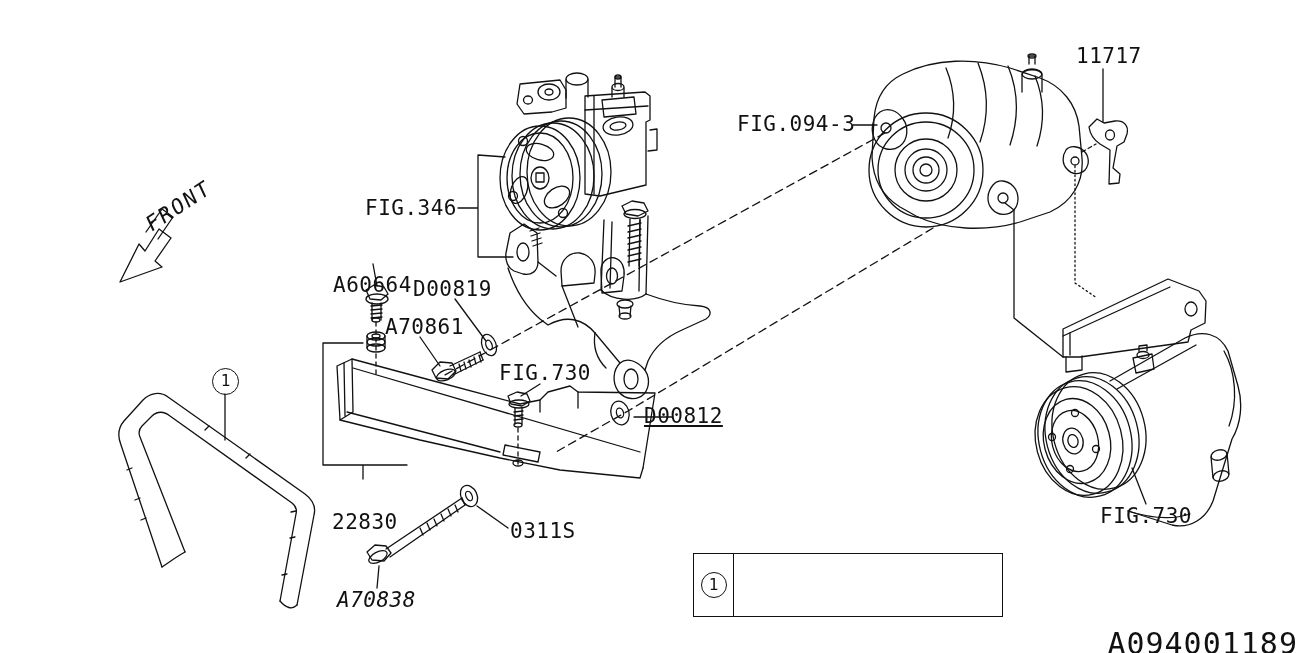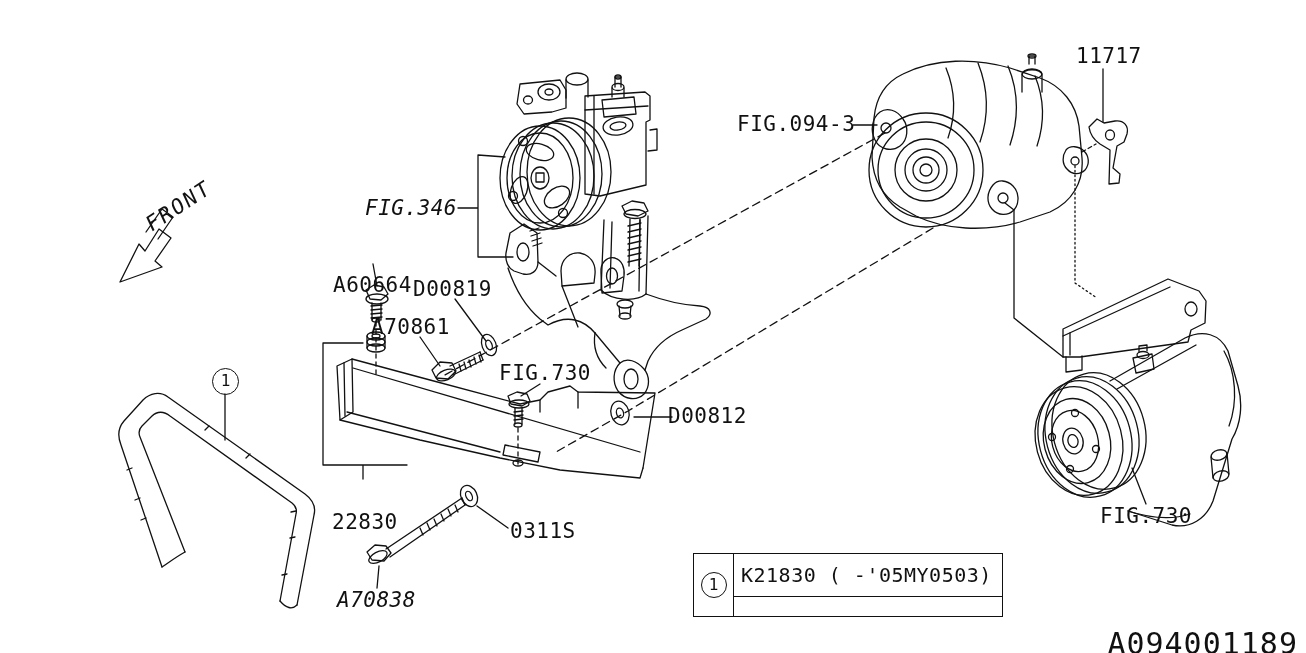--- a/index.html
+++ b/index.html
@@ -255,36 +255,35 @@
       <path d="M 885,133 L 443,376" stroke-dasharray="8 5"></path>
       <path d="M 933,228 L 628,411 L 556,452" stroke-dasharray="8 5"></path>
       <path d="M 1082,152 L 1096,144" stroke-dasharray="4 3"></path>
       <path d="M 376,322 L 376,374" stroke-dasharray="4 4"></path>
       <path d="M 518,428 L 518,466" stroke-dasharray="4 4"></path>
     </g>
   </svg>
 
   <div class="front">FRONT</div>
 
-  <div class="lbl" style="left:365px;top:198px;font-style:italic;">FIG.346</div>
+  <div class="lbl" style="left:365px;top:198px;">FIG.346</div>
   <div class="lbl" style="left:333px;top:243px;margin-top:32px;">A60664</div>
   <div class="lbl" style="left:413px;top:279px;text-align:right;">D00819</div>
-  <div class="lbl" style="left:371px;top:317px;">A70861</div>
+  <div class="lbl" style="left:385px;top:317px;">A70861</div>
   <div class="lbl" style="left:499px;top:363px;">FIG.730</div>
-  <div class="lbl" style="left:668px;top:406px;">D00812</div>
+  <div class="lbl" style="left:644px;top:406px;text-decoration:underline;">D00812</div>
   <div class="lbl" style="left:332px;top:482px;margin-top:30px;">22830</div>
   <div class="lbl" style="left:510px;top:521px;text-align:center;">0311S</div>
   <div class="lbl" style="left:337px;top:590px;font-style:italic;">A70838</div>
   <div class="lbl" style="left:737px;top:114px;">FIG.094-3</div>
   <div class="lbl" style="left:1076px;top:46px;">11717</div>
   <div class="lbl" style="left:1100px;top:506px;">FIG.730</div>
 
   <div class="ref-circle" style="left:212px;top:368px;">1</div>
 
   <div class="legend">
     <div class="refcell">
       <span>1</span>
     </div>
-    <div class="row first">K21830 ( -'05MY0503)</div>
   </div>
 
   <div class="doc-code">A094001189</div>
 </div>
 
 </body></html>

